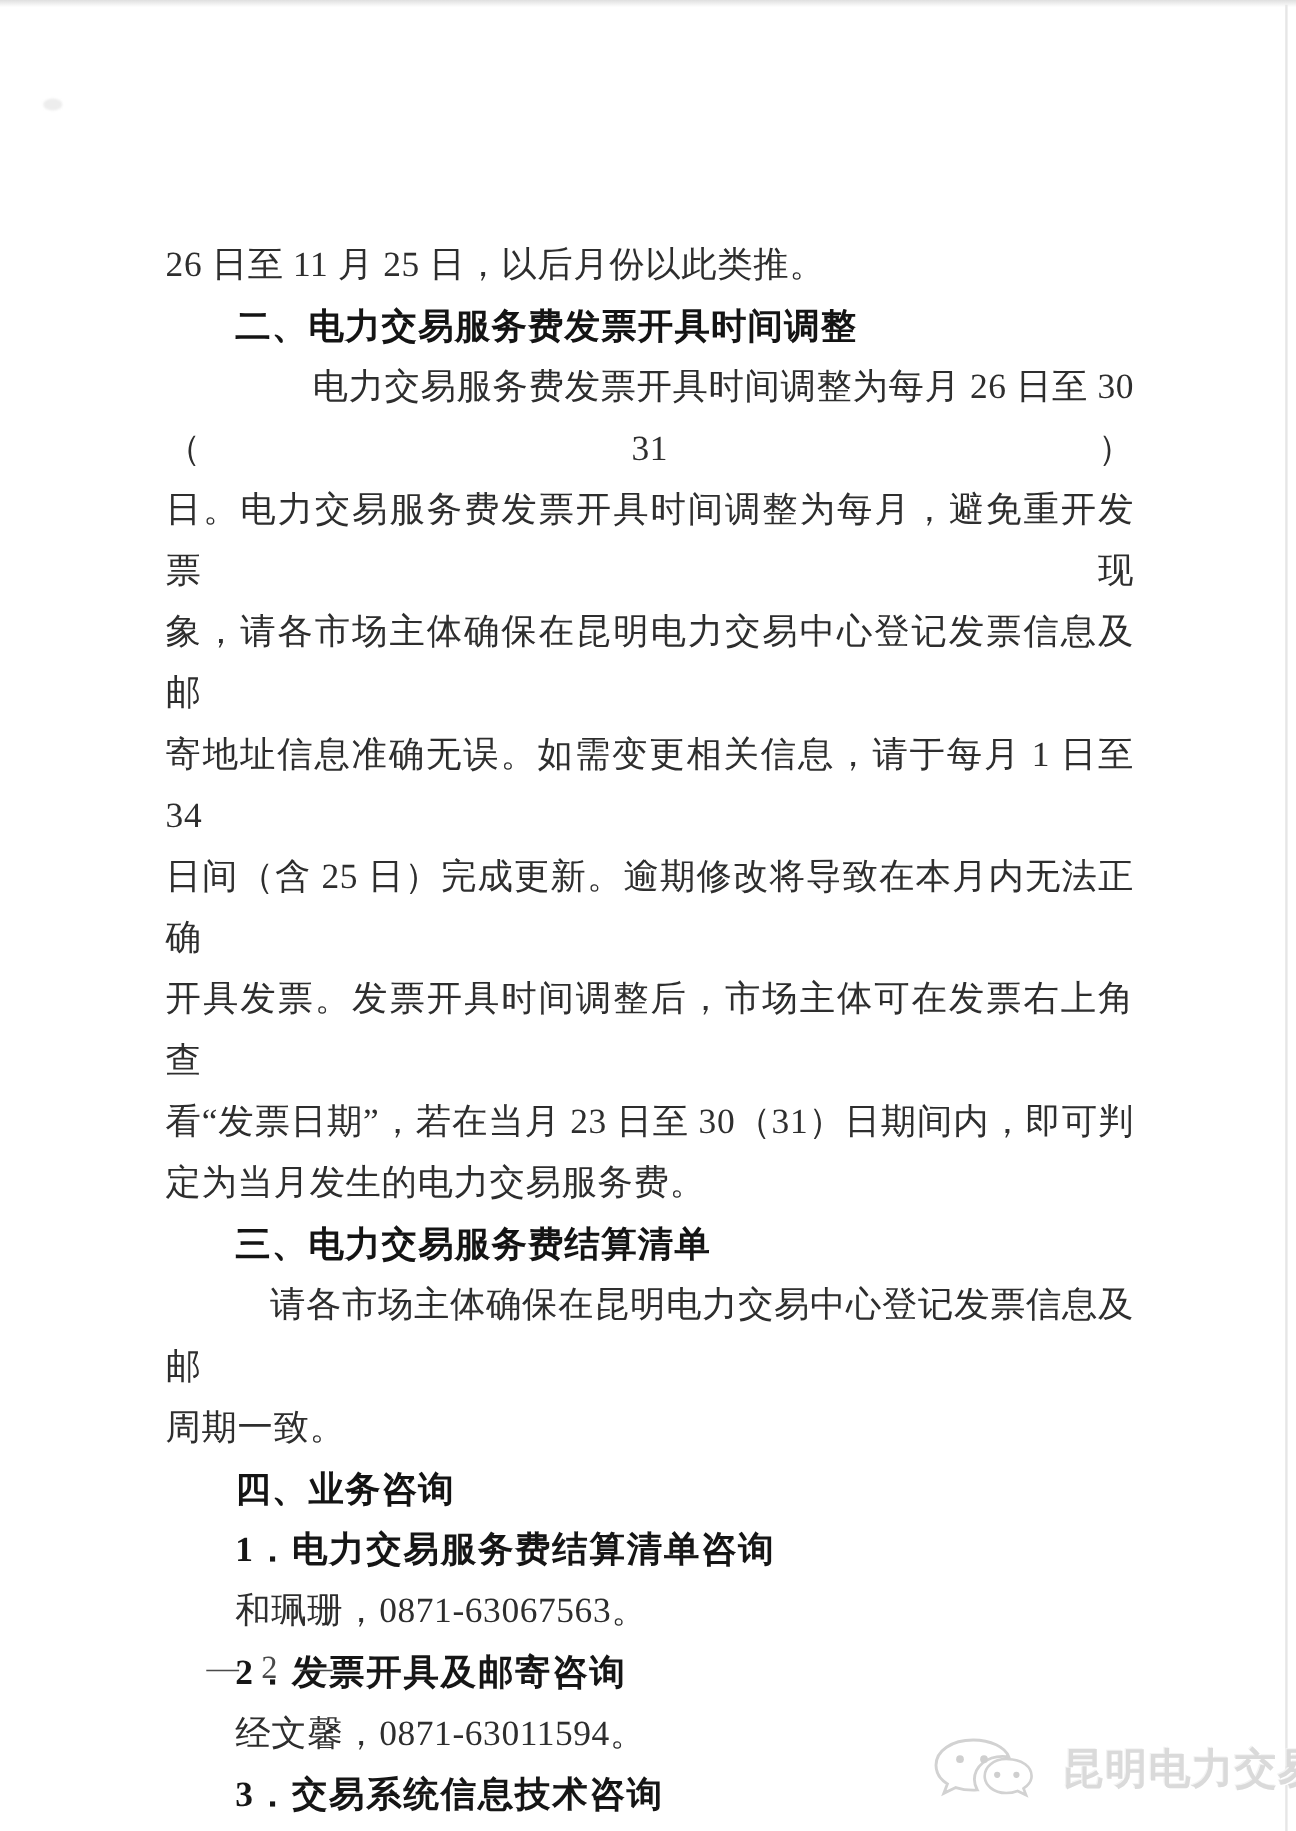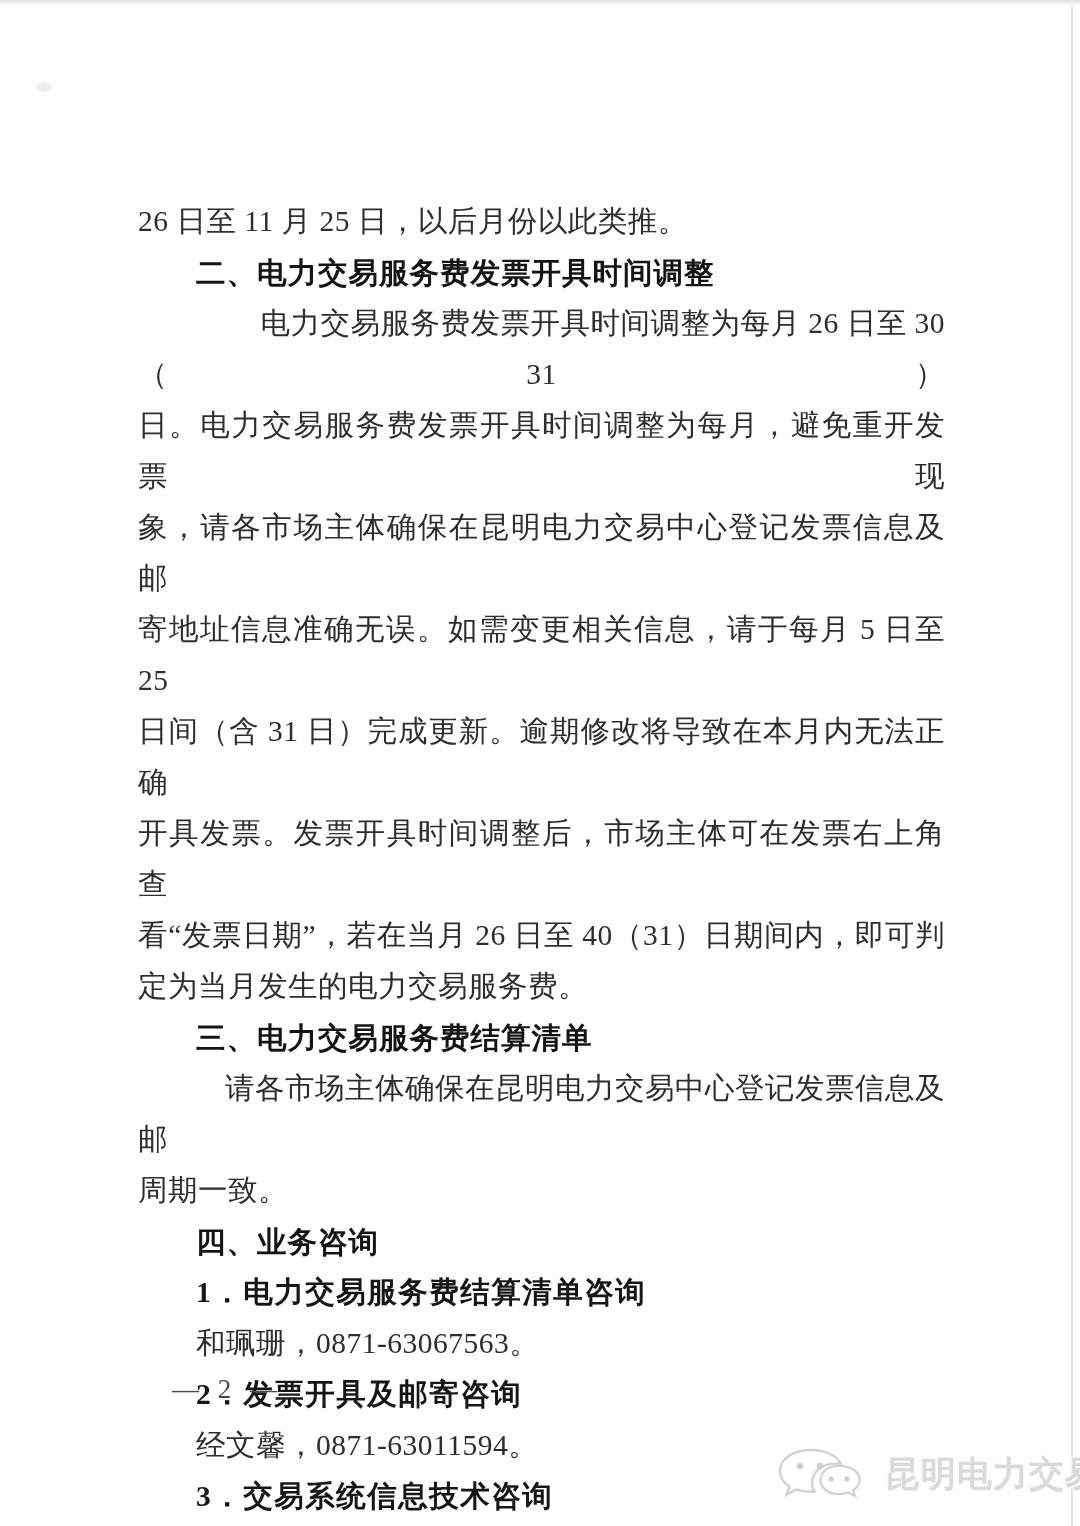--- a/index.html
+++ b/index.html
@@ -121,24 +121,24 @@
   <div class="scan-top-edge"></div>
   <div class="scan-right-edge"></div>
   <div class="scan-smudge"></div>
 
   <div class="content">
     <div class="line end">26 日至 11 月 25 日，以后月份以此类推。</div>
     <div class="line heading">二、电力交易服务费发票开具时间调整</div>
     <div class="line indent">电力交易服务费发票开具时间调整为每月 26 日至 30（31）</div>
     <div class="line">日。电力交易服务费发票开具时间调整为每月，避免重开发票现</div>
     <div class="line">象，请各市场主体确保在昆明电力交易中心登记发票信息及邮</div>
-    <div class="line">寄地址信息准确无误。如需变更相关信息，请于每月 5 日至 25</div>
-    <div class="line">日间（含 31 日）完成更新。逾期修改将导致在本月内无法正确</div>
+    <div class="line">寄地址信息准确无误。如需变更相关信息，请于每月 1 日至 34</div>
+    <div class="line">日间（含 25 日）完成更新。逾期修改将导致在本月内无法正确</div>
     <div class="line">开具发票。发票开具时间调整后，市场主体可在发票右上角查</div>
-    <div class="line">看“发票日期”，若在当月 26 日至 40（31）日期间内，即可判</div>
+    <div class="line">看“发票日期”，若在当月 23 日至 30（31）日期间内，即可判</div>
     <div class="line end">定为当月发生的电力交易服务费。</div>
     <div class="line heading">三、电力交易服务费结算清单</div>
     <div class="line indent">请各市场主体确保在昆明电力交易中心登记发票信息及邮</div>
     <div class="line end">周期一致。</div>
     <div class="line heading">四、业务咨询</div>
     <div class="line subheading">1．电力交易服务费结算清单咨询</div>
     <div class="line indent end">和珮珊，0871-63067563。</div>
     <div class="line subheading">2．发票开具及邮寄咨询</div>
     <div class="line indent end">经文馨，0871-63011594。</div>
     <div class="line subheading">3．交易系统信息技术咨询</div>

